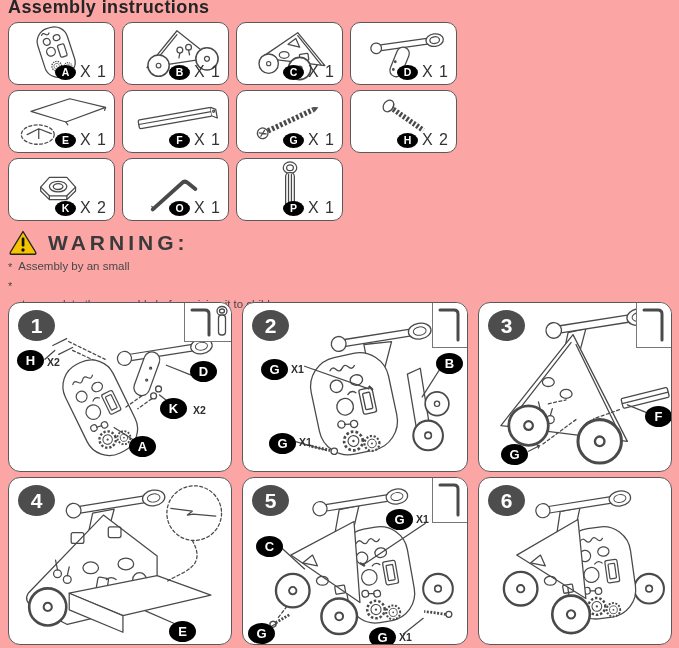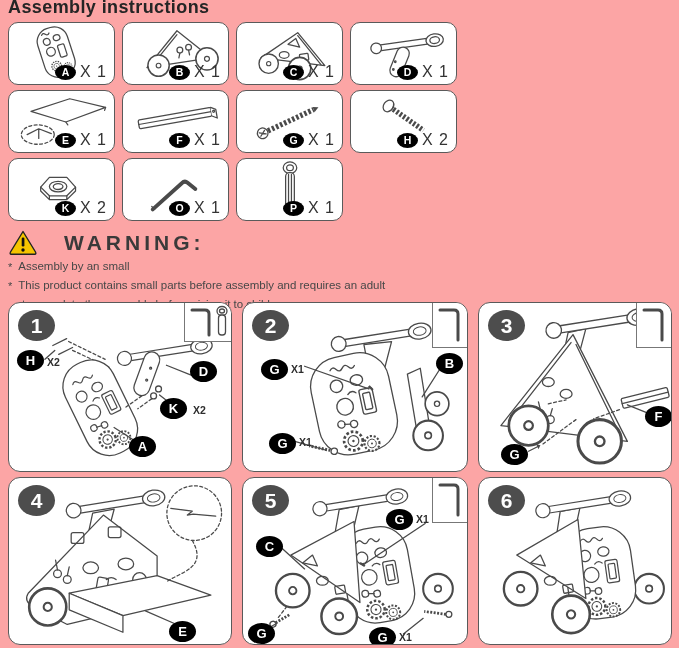--- a/index.html
+++ b/index.html
@@ -15,21 +15,21 @@
   .parts-grid{position:absolute;left:8px;top:22px;display:grid;
     grid-template-columns:repeat(4,107px);grid-auto-rows:63px;gap:5px 7px;}
   .part-box{position:relative;border:1.4px solid #5a5a5a;border-radius:10px;background:#fff;}
   .part-art{position:absolute;inset:0;width:100%;height:100%;}
   .part-label{position:absolute;right:7px;bottom:3px;display:flex;align-items:center;gap:4px;}
   .p-badge{display:inline-flex;align-items:center;justify-content:center;width:21px;height:15px;
     border-radius:50%;background:var(--badge-bg);color:var(--badge-text);font-size:10.5px;font-weight:700;}
   .p-qty{font-size:16px;color:#333;letter-spacing:1px;}
 
   .warning{position:absolute;left:8px;top:229px;width:640px;}
-  .warning-head{display:flex;align-items:center;gap:26px;}
+  .warning-head{display:flex;align-items:center;gap:10px;}
   .warning-word{font-size:21px;font-weight:600;letter-spacing:4px;color:#3a3a3a;}
   .w-line{font-size:11.5px;color:#474747;margin-top:3px;display:flex;gap:6px;line-height:1.35;}
   .w-marker{font-size:11px;margin-top:1px;}
   .w-cont{padding-left:14px;}
 
   .steps-grid{position:absolute;left:8px;top:302px;display:grid;
     grid-template-columns:224px 226px 194px;grid-template-rows:170px 168px;gap:5px 10px;}
   .step-box{position:relative;border:1.4px solid #5a5a5a;border-radius:12px;background:#fff;overflow:hidden;}
   .step-art{position:absolute;inset:0;width:100%;height:100%;}
   .step-num{position:absolute;left:9px;top:7px;width:37px;height:31px;border-radius:50%;
@@ -272,21 +272,20 @@
         <circle cx="15" cy="21" r="1.7" fill="#111"></circle>
       </svg>
       <span class="warning-word">WARNING:</span>
     </div>
     <div class="w-line">
       <span class="w-marker">*</span>
       <span>Assembly by an small</span>
     </div>
     <div class="w-line">
       <span class="w-marker">*</span>
-      <span>This product contains small parts before assembly and requires an adult</span>
     </div>
     <div class="w-line w-cont">
       <span>to complete the assembly before giving it to children.</span>
     </div>
   </div>
 
   <div class="steps-grid">
 
     <div class="step-box">
       <svg class="step-art" viewBox="0 0 224 170">

